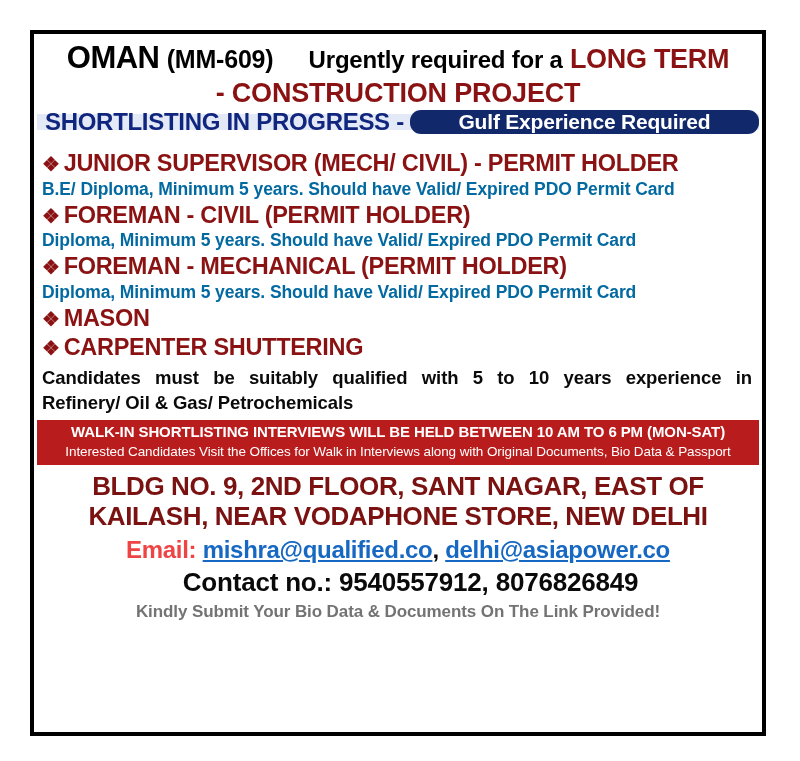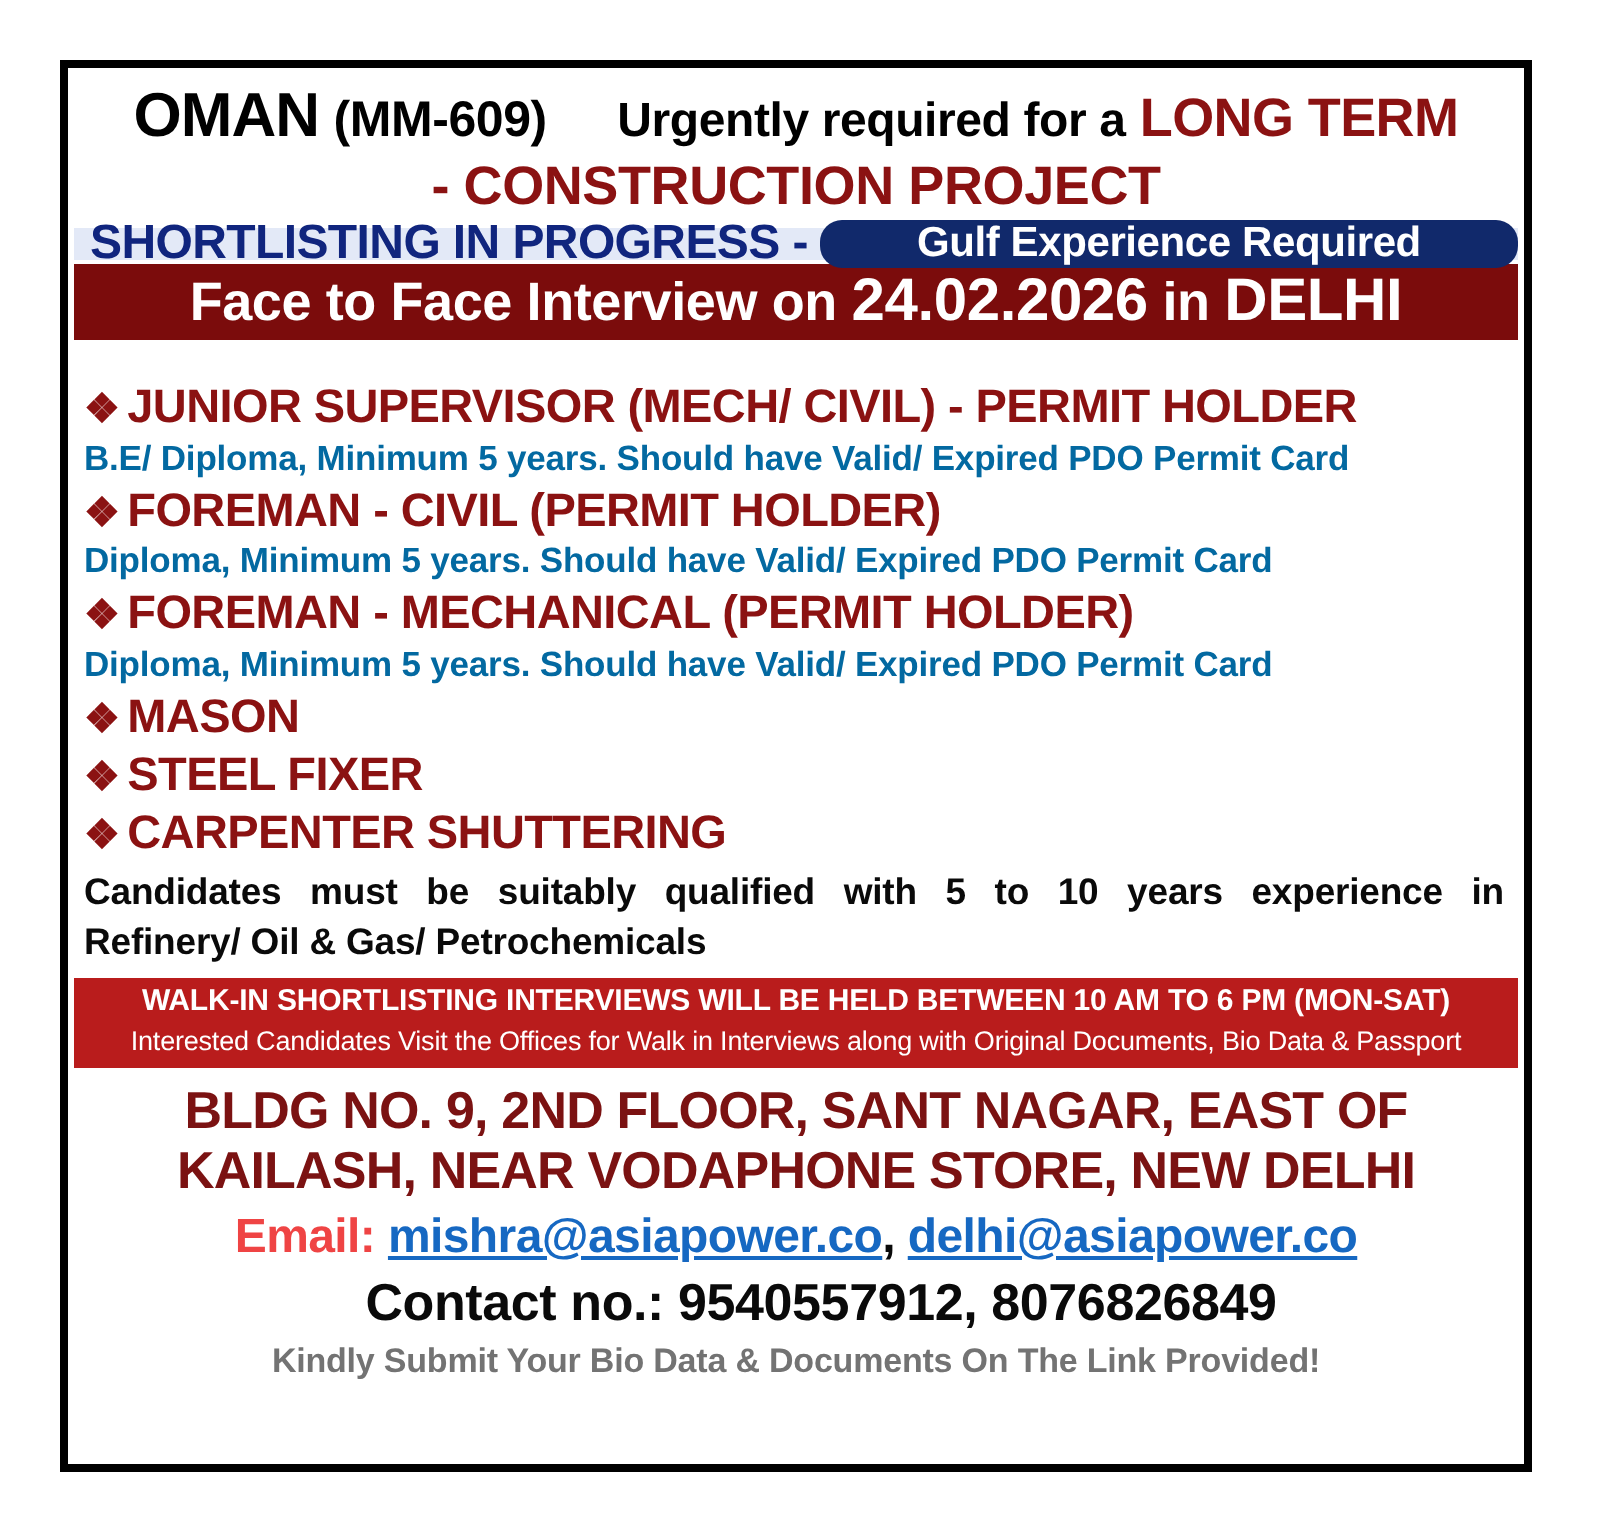--- a/index.html
+++ b/index.html
@@ -259,56 +259,54 @@
     <div class="headline">
       <div class="l1"><span class="hl-oman">OMAN</span> <span class="hl-code">(MM-609)</span> <span class="hl-mid">Urgently required for a</span> <span class="hl-red">LONG TERM</span></div>
       <div class="l2">- CONSTRUCTION PROJECT</div>
     </div>
 
     <div class="band-shortlist">
       <div class="left">SHORTLISTING IN PROGRESS -</div>
       <div class="right">Gulf Experience Required</div>
     </div>
 
-    <div class="band-interview"><span>Face to Face Interview on</span> <span class="date">24.02.2026</span> <span>in</span> <span class="city">DELHI</span></div>
 
     <div class="jobs">
 
       <div class="job-title"><span class="bullet">❖</span><span>JUNIOR SUPERVISOR (MECH/ CIVIL) - PERMIT HOLDER</span></div>
       <div class="job-desc">B.E/ Diploma, Minimum 5 years. Should have Valid/ Expired PDO Permit Card</div>
 
       <div class="job-title"><span class="bullet">❖</span><span>FOREMAN - CIVIL (PERMIT HOLDER)</span></div>
       <div class="job-desc">Diploma, Minimum 5 years. Should have Valid/ Expired PDO Permit Card</div>
 
       <div class="job-title"><span class="bullet">❖</span><span>FOREMAN - MECHANICAL (PERMIT HOLDER)</span></div>
       <div class="job-desc">Diploma, Minimum 5 years. Should have Valid/ Expired PDO Permit Card</div>
 
       <div class="job-title"><span class="bullet">❖</span><span>MASON</span></div>
 
-      <div class="job-title"><span class="bullet">❖</span><span>STEEL FIXER</span></div>
 
       <div class="job-title"><span class="bullet">❖</span><span>CARPENTER SHUTTERING</span></div>
 
     </div>
 
     <div class="requirements">
       <div style="text-align:justify; text-align-last:justify;">Candidates must be suitably qualified with 5 to 10 years experience in</div>
       <div class="last-line">Refinery/ Oil &amp; Gas/ Petrochemicals</div>
     </div>
 
     <div class="band-walkin">
       <div class="w1">WALK-IN SHORTLISTING INTERVIEWS WILL BE HELD BETWEEN 10 AM TO 6 PM (MON-SAT)</div>
       <div class="w2">Interested Candidates Visit the Offices for Walk in Interviews along with Original Documents, Bio Data &amp; Passport</div>
     </div>
 
     <div class="address">
       <div>BLDG NO. 9, 2ND FLOOR, SANT NAGAR, EAST OF</div>
       <div>KAILASH, NEAR VODAPHONE STORE, NEW DELHI</div>
     </div>
 
-    <div class="email-line"><span class="email-label">Email:</span> <span class="email-link">mishra@asiapower.co</span><span class="email-sep">,</span> <span class="email-link">delhi@asiapower.co</span></div>
+    <div class="email-line"><span class="email-label">Email:</span> <span class="email-link">mishra@qualified.co</span><span class="email-sep">,</span> <span class="email-link">delhi@asiapower.co</span></div>
 
     <div class="contact">Contact no.: 9540557912, 8076826849</div>
 
     <div class="footnote">Kindly Submit Your Bio Data &amp; Documents On The Link Provided!</div>
 
   </div>
 </div>
 
 </body></html>

